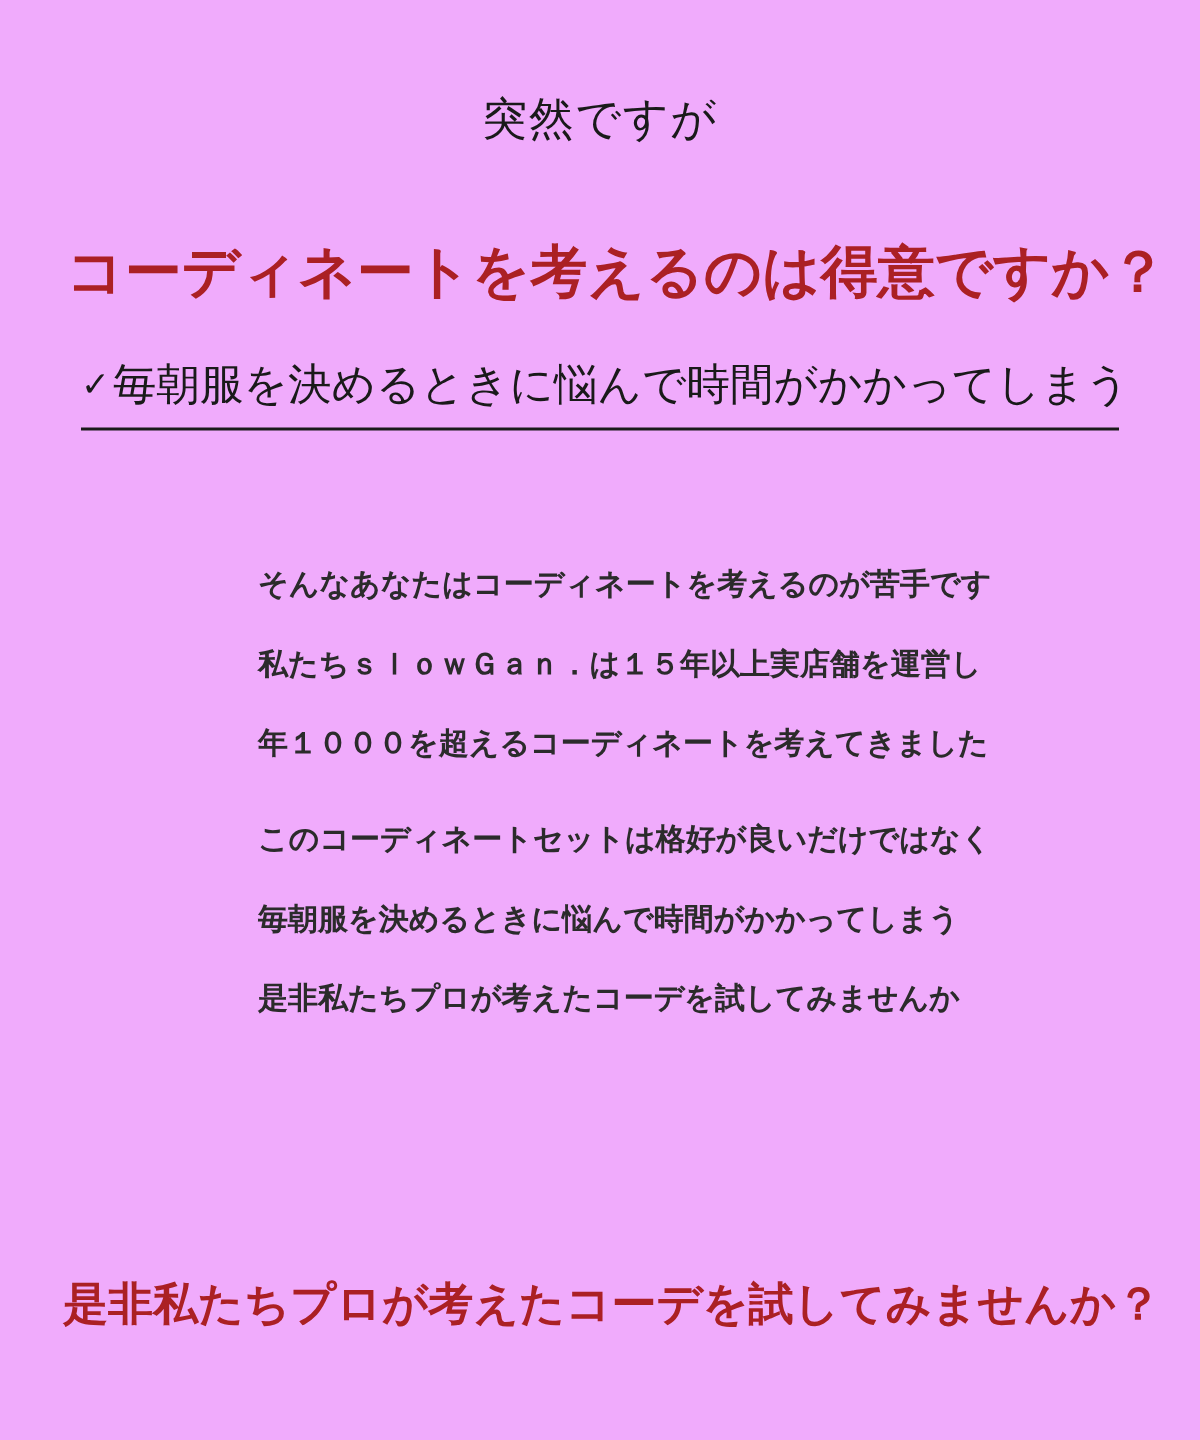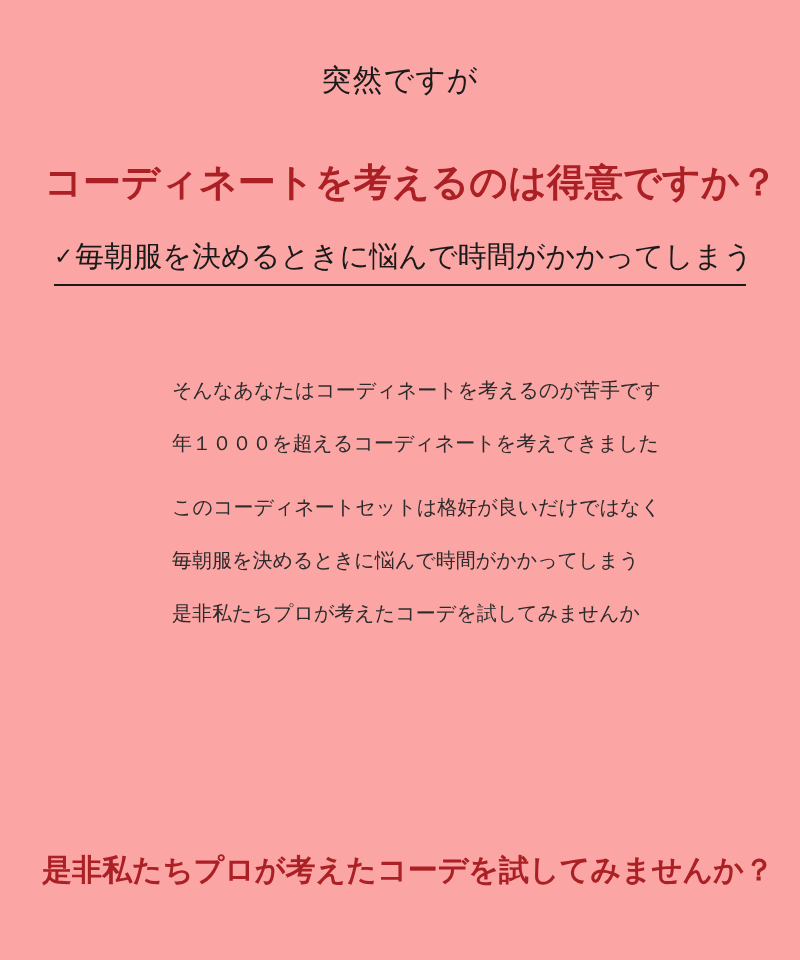--- a/index.html
+++ b/index.html
@@ -9,21 +9,21 @@
   }
   body {
     font-family: "Liberation Sans", "DejaVu Sans", sans-serif;
     color: #1a1a1a;
   }
   .canvas {
     position: relative;
     width: 800px;
     height: 960px;
     margin: 0 auto;
-    background: #fca5a5;
+    background: #f0abfc;
     overflow: hidden;
   }
   .intro {
     position: absolute;
     top: 62px;
     left: 0;
     width: 100%;
     text-align: center;
     font-size: 30px;
     line-height: 36px;
@@ -67,20 +67,21 @@
     position: absolute;
     top: 364px;
     left: 172px;
     width: 560px;
     font-size: 20px;
     line-height: 53px;
     color: #2b2b2b;
   }
   .body-paragraph {
     margin: 0 0 11px 0;
+    font-weight: bold;
   }
   .body-line {
     white-space: nowrap;
   }
   .closing {
     position: absolute;
     top: 850px;
     left: 8px;
     width: 100%;
     text-align: center;
@@ -101,20 +102,21 @@
 
   <div class="checklist">
     <div class="check-item">
       <span class="check-icon">✓</span><span>毎朝服を決めるときに悩んで時間がかかってしまう</span>
     </div>
   </div>
 
   <div class="body-copy">
     <div class="body-paragraph">
       <div class="body-line">そんなあなたはコーディネートを考えるのが苦手です</div>
+      <div class="body-line">私たちｓｌｏｗＧａｎ．は１５年以上実店舗を運営し</div>
       <div class="body-line">年１０００を超えるコーディネートを考えてきました</div>
     </div>
     <div class="body-paragraph">
       <div class="body-line">このコーディネートセットは格好が良いだけではなく</div>
       <div class="body-line">毎朝服を決めるときに悩んで時間がかかってしまう</div>
       <div class="body-line">是非私たちプロが考えたコーデを試してみませんか</div>
     </div>
   </div>
 
   <div class="closing">是非私たちプロが考えたコーデを試してみませんか？</div>

